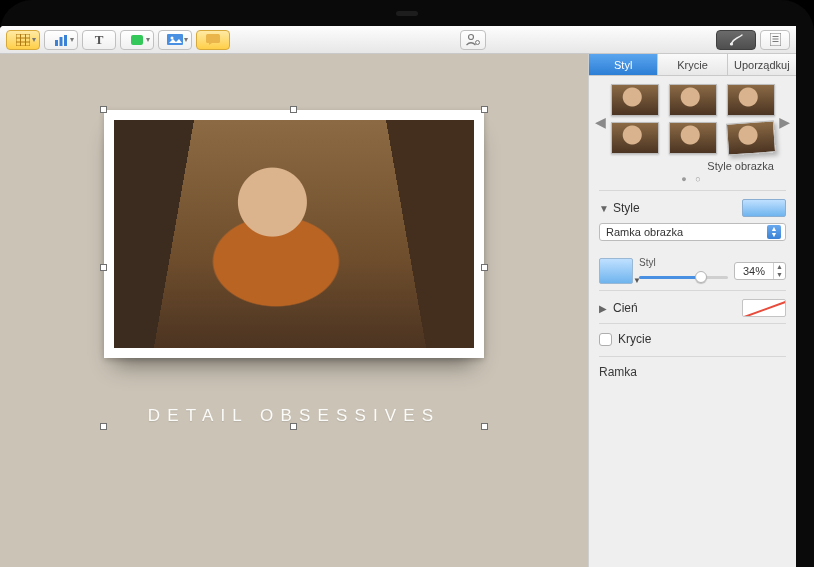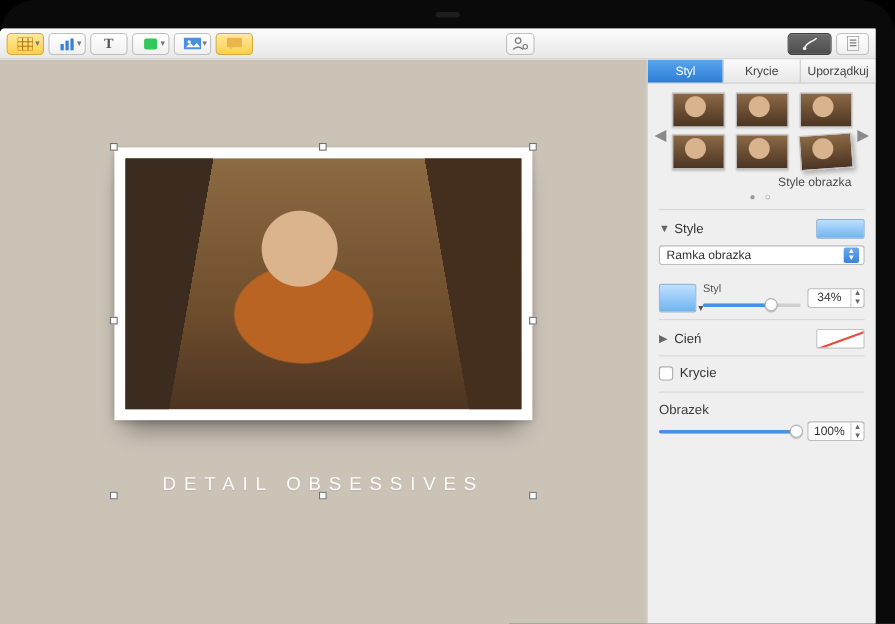--- a/index.html
+++ b/index.html
@@ -87,21 +87,21 @@
   }
   .canvas {
     flex:1;
     background: #cbc3b6;
     position: relative;
     display:flex;
     align-items:flex-start;
     justify-content:center;
   }
   .photo-wrap {
-    margin-top: 80px;
+    margin-top: 56px;
     position: relative;
   }
   .photo-frame {
     width: 380px;
     height: 248px;
     background: #fff;
     padding: 10px;
     box-shadow: 0 16px 22px -10px rgba(0,0,0,.45), 0 2px 6px rgba(0,0,0,.2);
     position: relative;
   }
@@ -491,35 +491,21 @@
               <div class="noshadow"></div>
             </div>
           </div>
 
           <div class="checkbox-row">
             <div class="chk"></div>
             <span>Krycie</span>
           </div>
 
           <div class="opacity-block">
-            <div>Obrazek</div>
-            <div class="op-row">
-              <div class="slider op-slider">
-                <div class="track"></div>
-                <div class="fill" style="width:100%;"></div>
-                <div class="knob" style="left:calc(100% - 10px);"></div>
-              </div>
-              <div class="stepper">
-                <div class="val">100%</div>
-                <div class="btns">
-                    <div>▲</div>
-                    <div>▼</div>
-                  </div>
-              </div>
-            </div>
+            <div>Ramka</div>
           </div>
 
         </div>
       </div>
 
     </div>
   </div>
 </div>
 
 </body></html>

